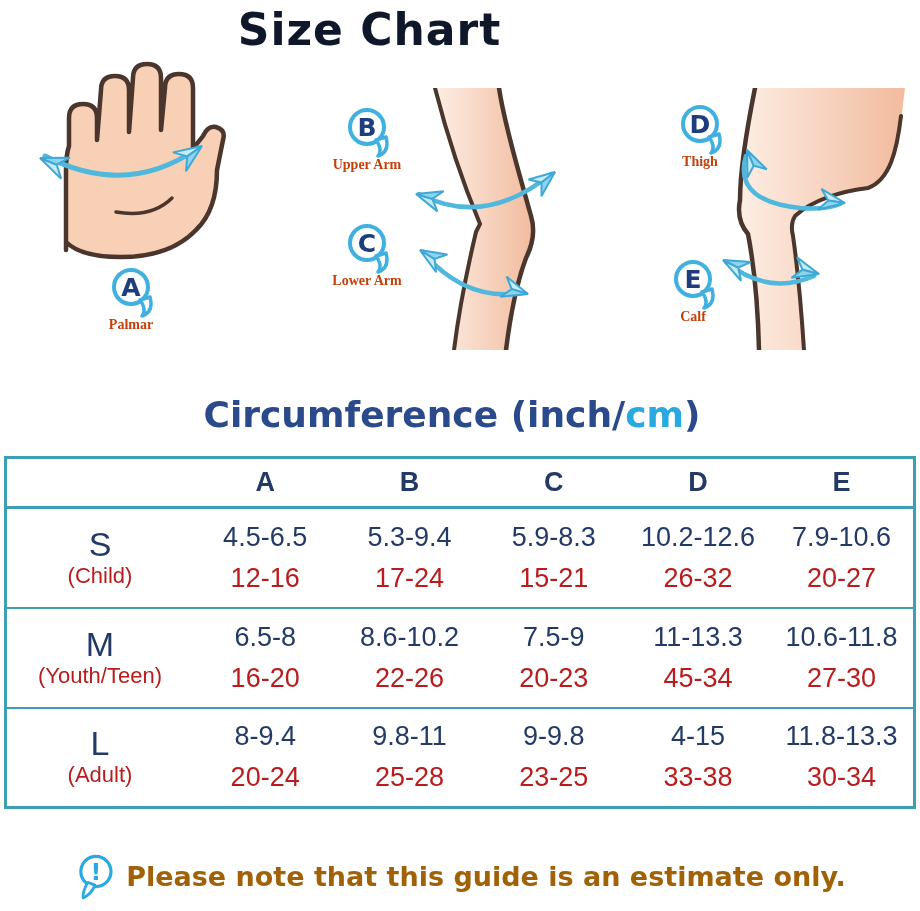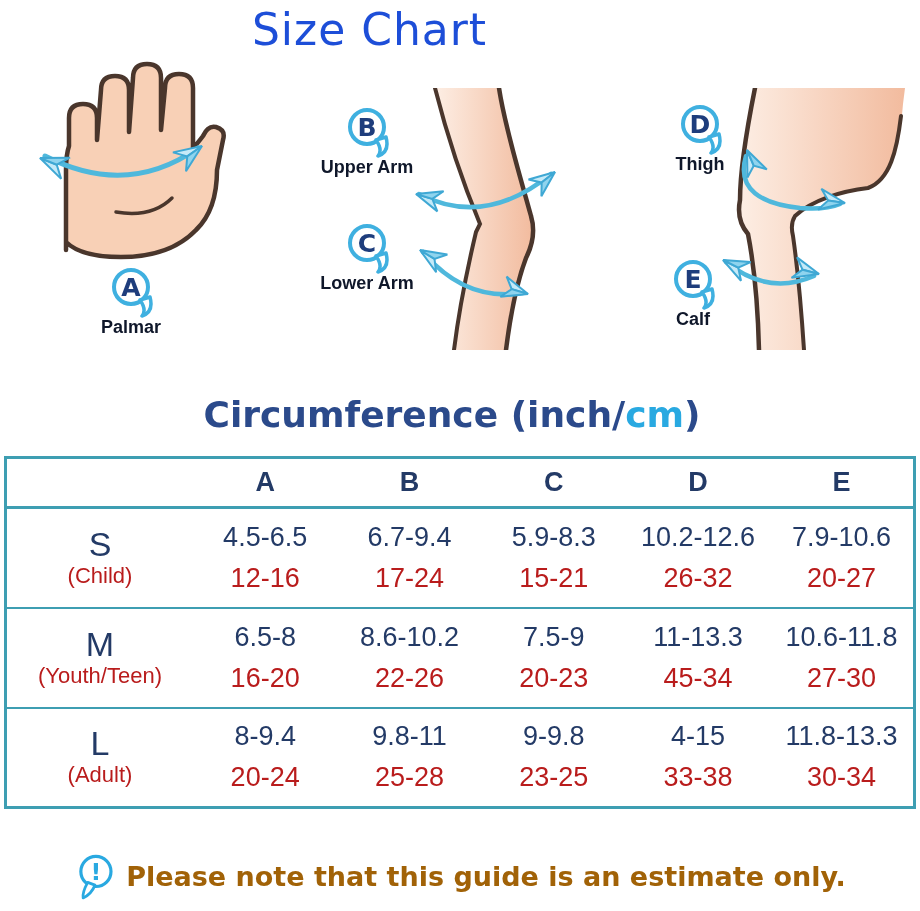--- a/index.html
+++ b/index.html
@@ -1,24 +1,24 @@
 <!DOCTYPE html>
 <html><head>
 <meta charset="utf-8">
 <style>
   html,body{margin:0;padding:0;background:#ffffff;}
   .canvas{position:relative;width:920px;height:911px;background:#ffffff;overflow:hidden;
           font-family:"Liberation Sans",sans-serif;}
   .title{position:absolute;top:4px;left:0;width:739px;text-align:center;
-         font-family:"DejaVu Sans",sans-serif;font-weight:normal;font-size:44px;
-         letter-spacing:1px;color:#1d4ed8;}
+         font-family:"DejaVu Sans",sans-serif;font-weight:bold;font-size:44px;
+         letter-spacing:1px;color:#0f172a;}
   .fig{position:absolute;}
   .badge-block{position:absolute;display:flex;flex-direction:column;align-items:center;}
-  .badge-label{font-family:Liberation Sans, sans-serif;font-weight:bold;font-size:18px;
-               color:#0f172a;margin-top:0px;white-space:nowrap;line-height:1.05;}
+  .badge-label{font-family:Liberation Serif, serif;font-weight:bold;font-size:14px;
+               color:#c2410c;margin-top:0px;white-space:nowrap;line-height:1.05;}
   .heading{position:absolute;top:394px;left:0;width:904px;text-align:center;
            font-family:"DejaVu Sans",sans-serif;font-weight:bold;font-size:36px;color:#2b4a8b;}
   .heading .unit{color:#29a9e1;}
   .size-table{position:absolute;left:4px;top:456px;width:912px;border-collapse:collapse;
               table-layout:fixed;}
   .size-table,.size-table tr{border:3px solid #3e9eb2;}
   .size-table tr{border-left:none;border-right:none;border-top:none;border-bottom:2px solid #3e9eb2;}
   .size-table tr:last-child{border-bottom:3px solid #3e9eb2;}
   .size-table th,.size-table td{text-align:center;vertical-align:middle;padding:0;}
   .size-table .col-label{width:186px;}
@@ -209,21 +209,21 @@
       <tr>
         <td class="col-label">
           <div class="size-name">S</div>
           <div class="size-sub">(Child)</div>
         </td>
         <td>
           <div class="val-inch">4.5-6.5</div>
           <div class="val-cm">12-16</div>
         </td>
         <td>
-          <div class="val-inch">6.7-9.4</div>
+          <div class="val-inch">5.3-9.4</div>
           <div class="val-cm">17-24</div>
         </td>
         <td>
           <div class="val-inch">5.9-8.3</div>
           <div class="val-cm">15-21</div>
         </td>
         <td>
           <div class="val-inch">10.2-12.6</div>
           <div class="val-cm">26-32</div>
         </td>

